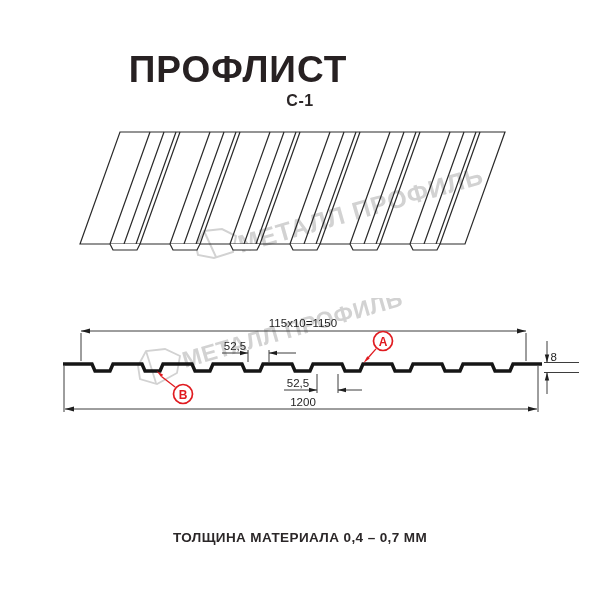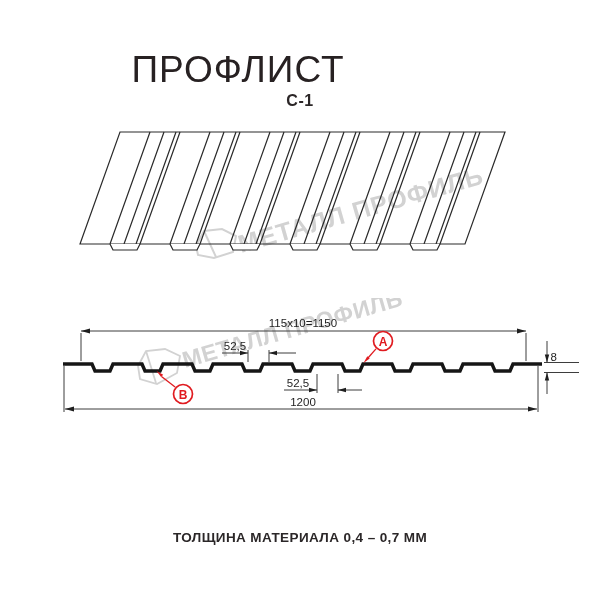--- a/index.html
+++ b/index.html
@@ -2,21 +2,21 @@
 <html><head>
 <meta charset="utf-8">
 <style>
   html,body{margin:0;padding:0;}
   .canvas{
     position:relative;width:600px;height:600px;background:#ffffff;
     font-family:"Liberation Sans", sans-serif;overflow:hidden;
   }
   .title{
     position:absolute;top:49px;left:0;width:476px;text-align:center;
-    font-size:37px;font-weight:400;letter-spacing:1px;color:#272122;
+    font-size:37px;font-weight:700;letter-spacing:1px;color:#272122;
   }
   .subtitle{
     position:absolute;top:92px;left:0;width:600px;text-align:center;
     font-size:16px;font-weight:700;letter-spacing:.5px;color:#2b2627;
   }
   .footer-note{
     position:absolute;top:530px;left:0;width:600px;text-align:center;
     font-size:13.5px;font-weight:700;letter-spacing:.4px;color:#2b2728;
   }
   svg{position:absolute;}

